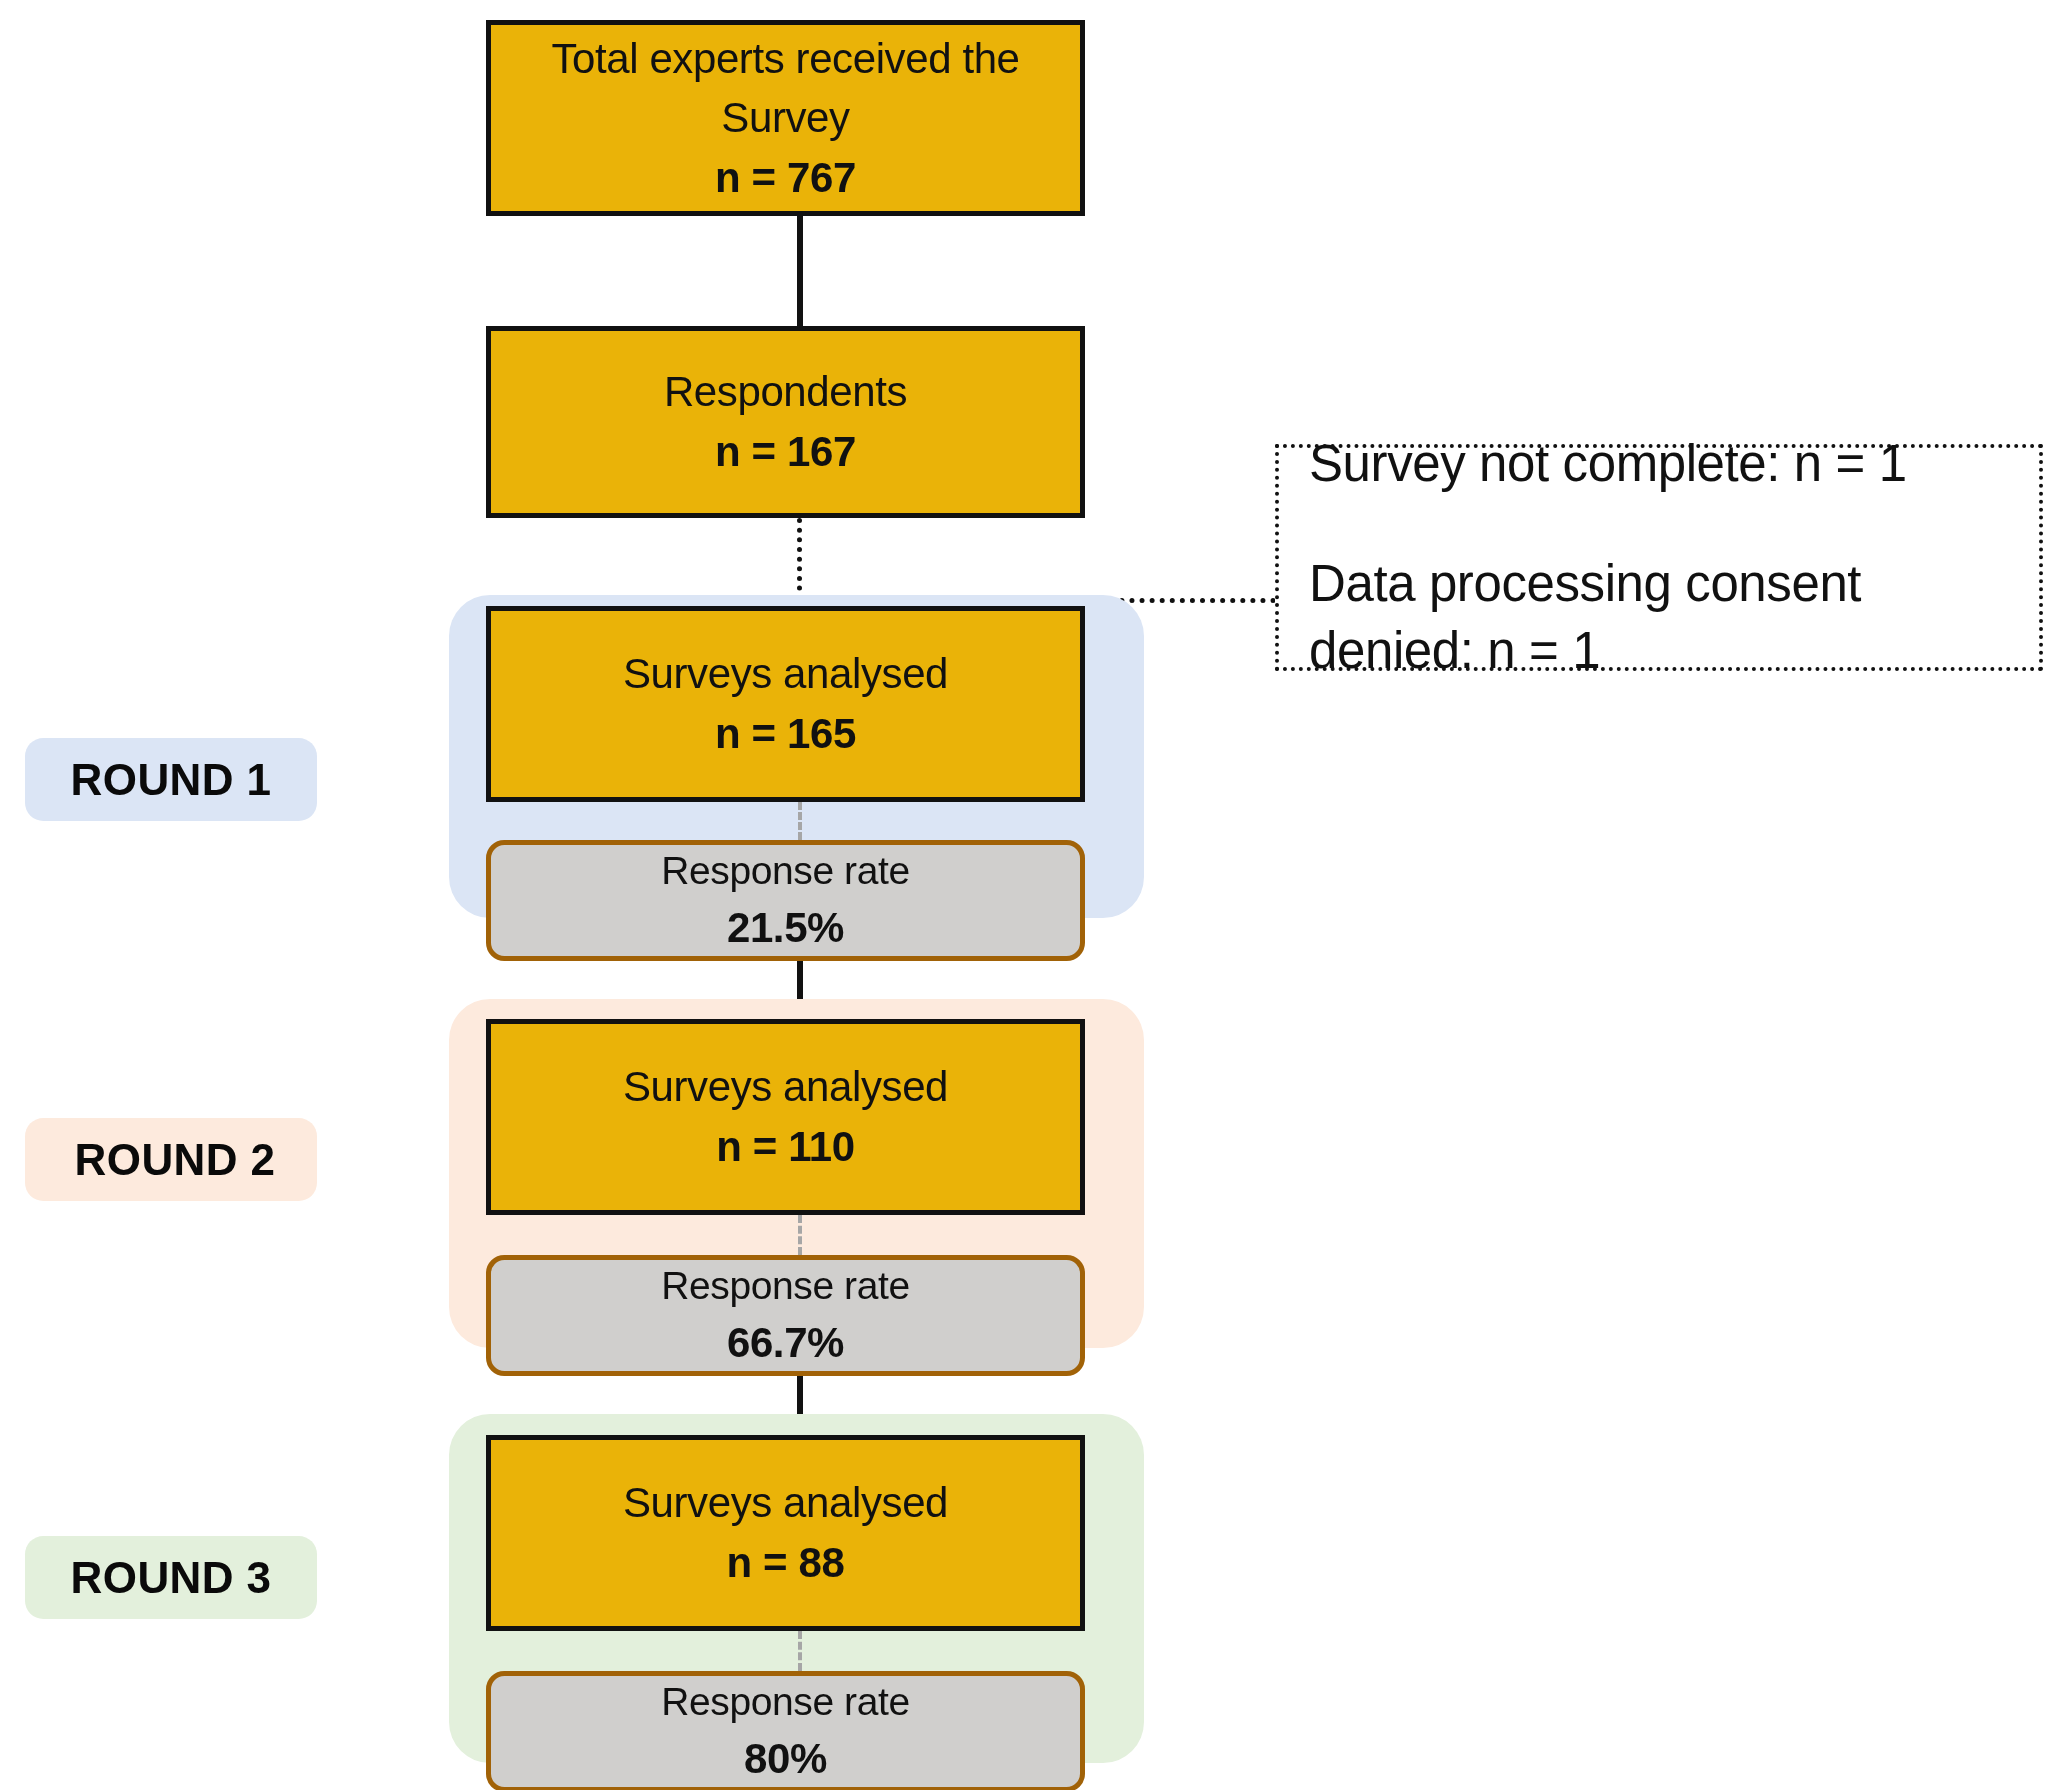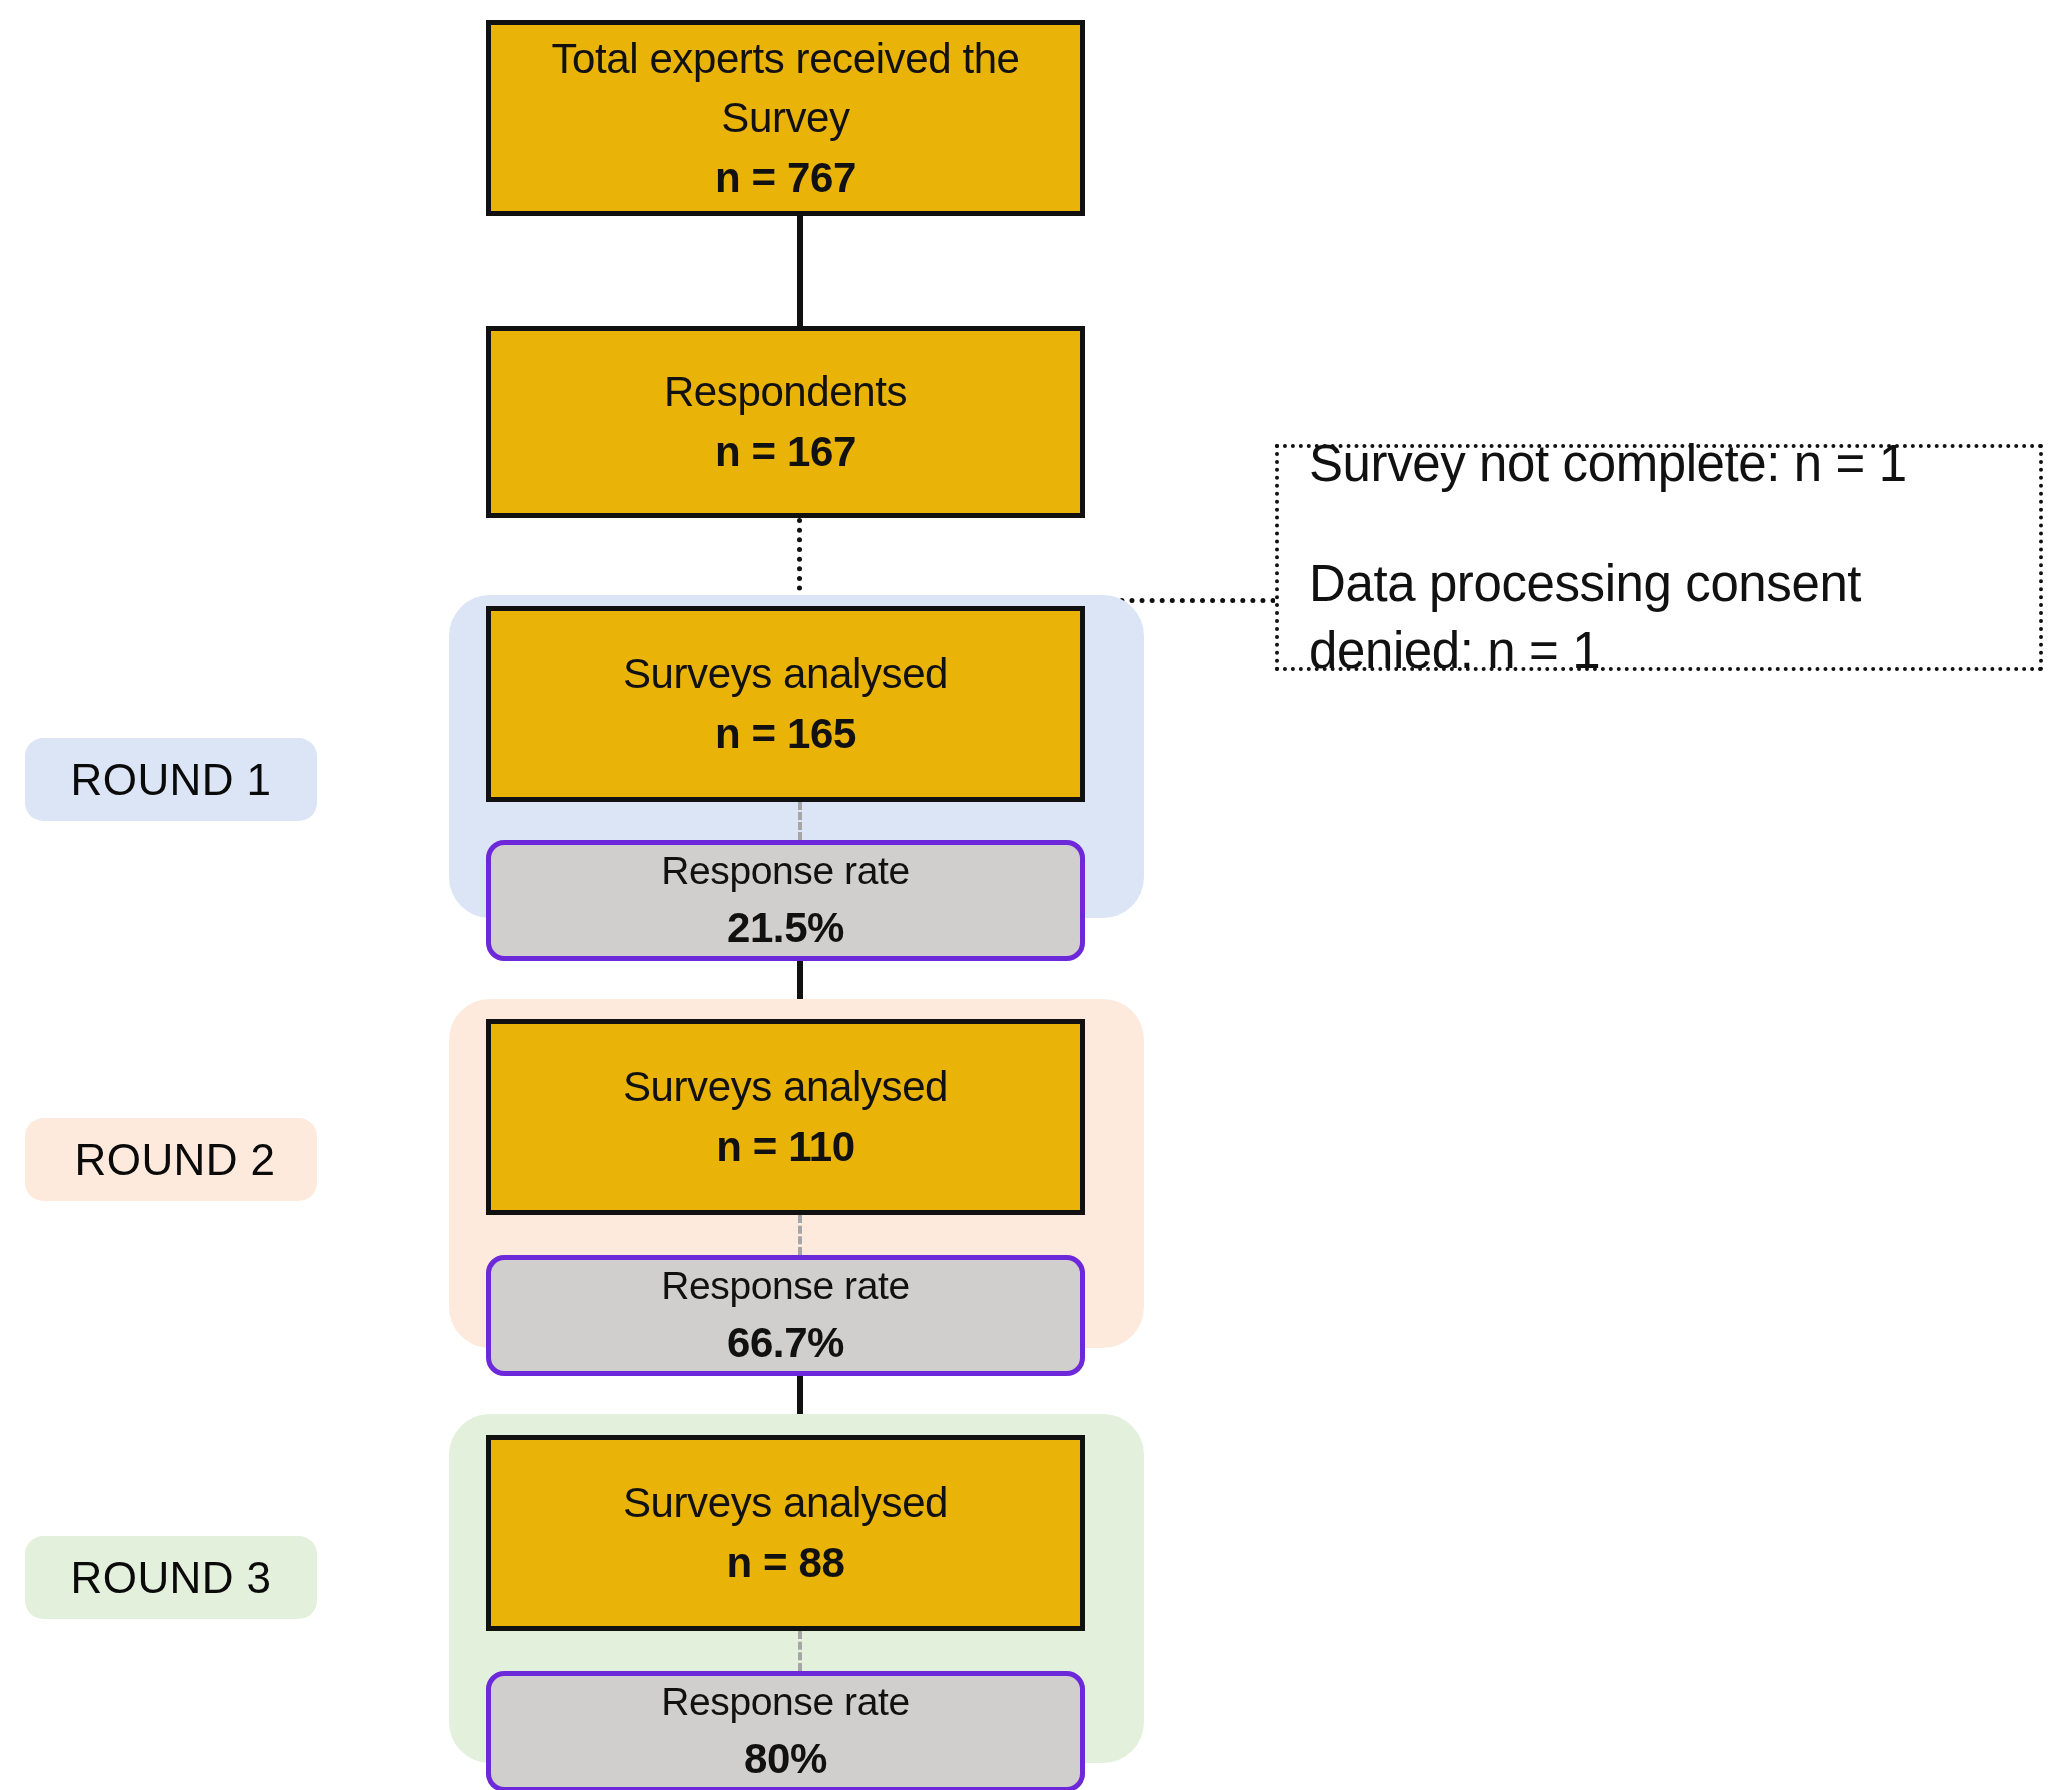--- a/index.html
+++ b/index.html
@@ -45,21 +45,21 @@
   }
   .roundgroup.blue   { background: #dbe5f5; }
   .roundgroup.peach  { background: #fdeadd; }
   .roundgroup.green  { background: #e3f0dc; }
 
   
   .ratebox {
     position: absolute;
     box-sizing: border-box;
     background: #d0cfcd;
-    border: 5px solid #6d28d9;
+    border: 5px solid #a16207;
     border-radius: 18.3px;
     display: flex;
     flex-direction: column;
     align-items: center;
     justify-content: center;
     text-align: center;
     color: #111111;
     font-size: 39px;
     line-height: 1.42;
     letter-spacing: -0.4px;
@@ -67,21 +67,21 @@
   .ratebox .strong { font-weight: 700; font-size: 42px; }
 
   
   .roundbadge {
     position: absolute;
     box-sizing: border-box;
     border-radius: 18.3px;
     display: flex;
     align-items: center;
     justify-content: center;
-    font-weight: 400;
+    font-weight: 700;
     font-size: 44px;
     letter-spacing: 0.4px;
     color: #0a0a0a;
   }
   .roundbadge.blue  { background: #dbe5f5; }
   .roundbadge.peach { background: #fdeadd; padding-left: 8px; }
   .roundbadge.green { background: #e3f0dc; }
 
   
   .dottedbox {

